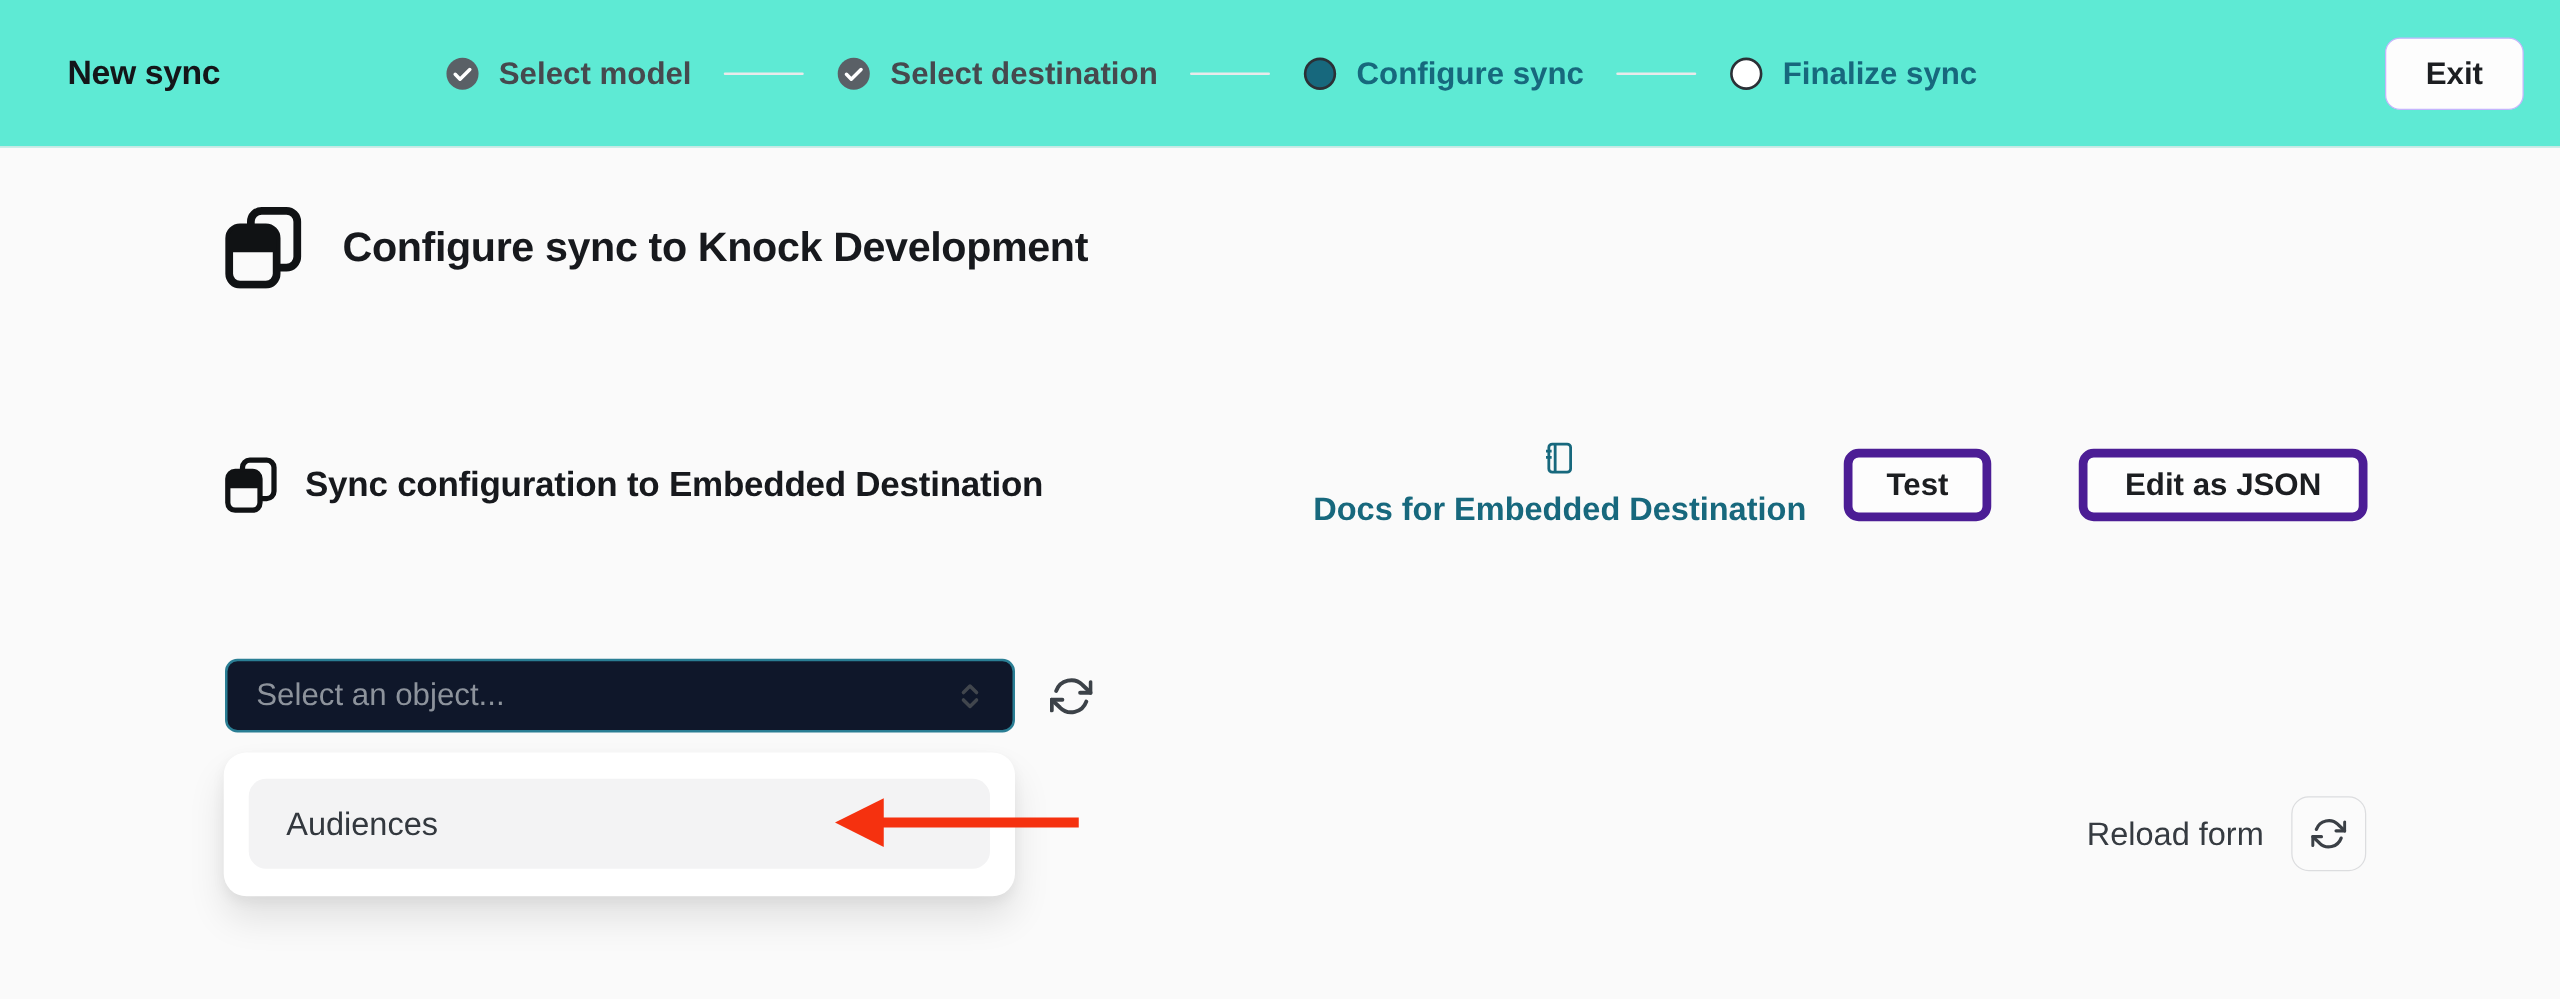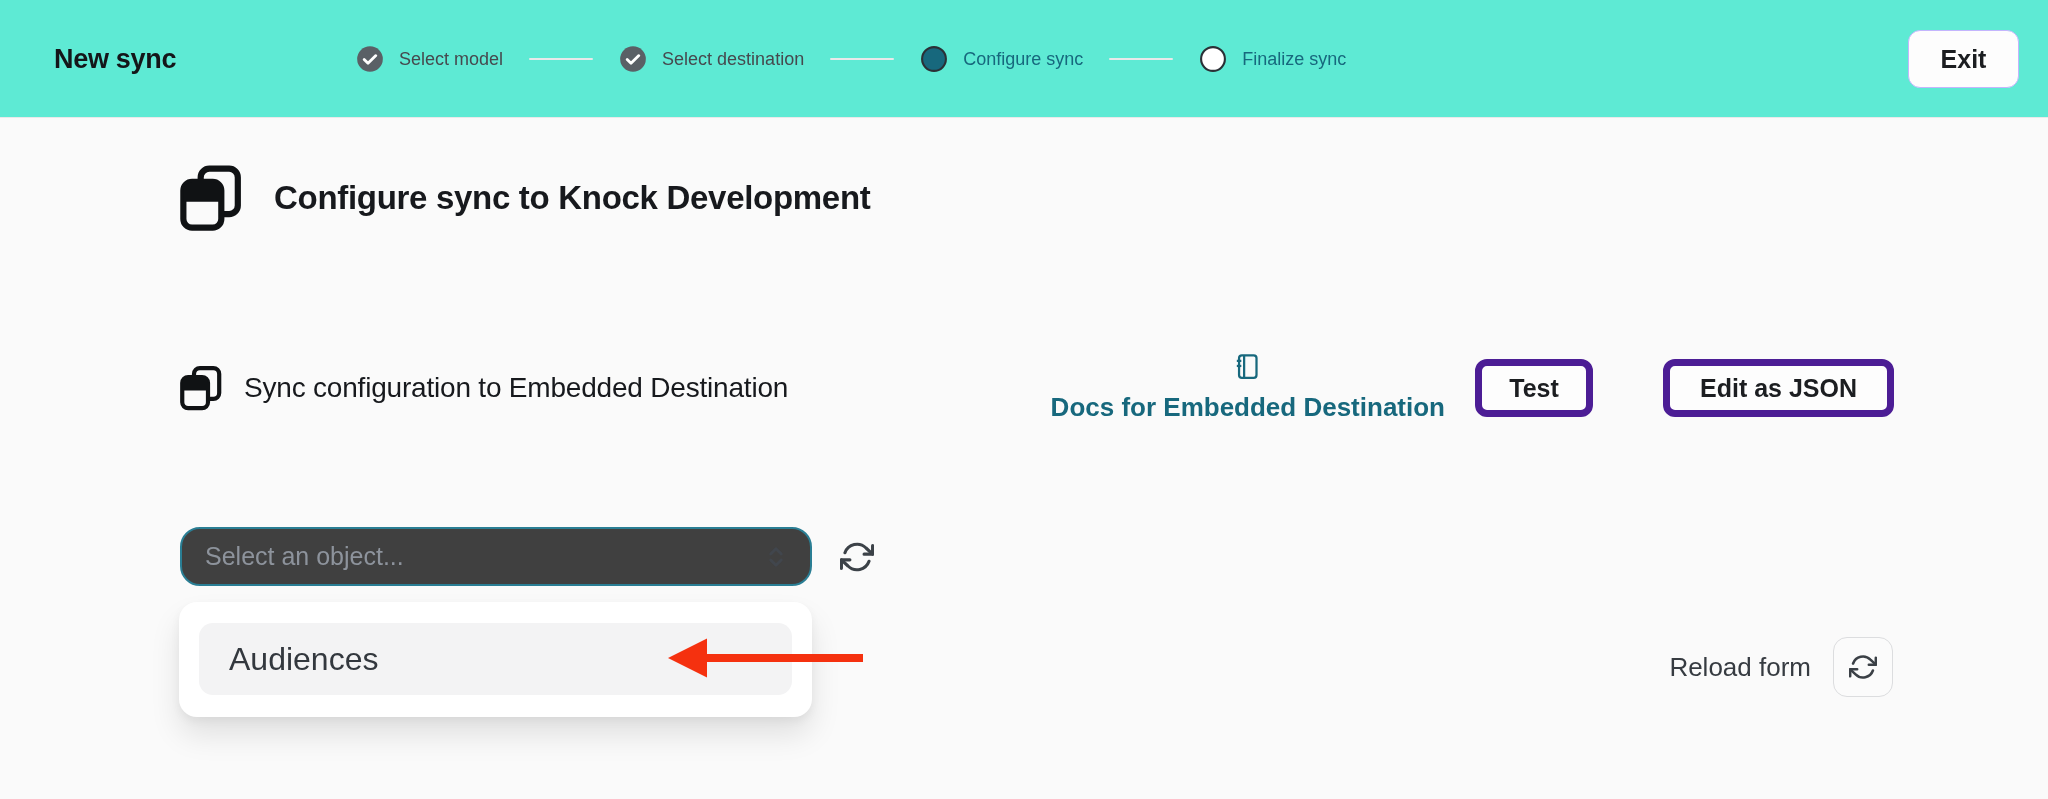--- a/index.html
+++ b/index.html
@@ -19,21 +19,21 @@
   }
   .wizard-title {
     position:absolute; left:54px; top:50%; transform:translateY(-50%);
     font-size:27px; font-weight:700; color:#141619; letter-spacing:-0.3px;
   }
   .stepper {
     position:absolute; left:356px; top:0; height:118px;
     display:flex; align-items:center;
   }
   .step { display:flex; align-items:center; gap:15px; cursor:pointer; }
-  .step-label { font-size:18px; font-weight:400; }
+  .step-label { font-size:25px; font-weight:700; }
   .step.completed .step-label { color:#46494e; }
   .step.current .step-label, .step.upcoming .step-label { color:#17687d; }
   .step-icon { width:28px; height:28px; display:flex; }
   .connector { width:64px; height:2px; background:#e9e9ea; margin:0 26px; border-radius:1px; }
   .exit-btn {
     position:absolute; right:29px; top:30px; width:111px; height:58px;
     background:#fdfdfd; border:1px solid #c4b5fd; border-radius:12px;
     display:flex; align-items:center; justify-content:center;
     font-size:25px; font-weight:600; color:#1c1e21; cursor:pointer;
   }
@@ -44,61 +44,61 @@
   .h1-row { position:absolute; left:180px; top:46px; display:flex; align-items:center; gap:32px; }
   .h1-row .win-icon { width:62px; height:66px; color:#101214; }
   .page-heading { font-size:33px; font-weight:700; color:#17191d; letter-spacing:-0.3px; }
 
   .section-row {
     position:absolute; left:180px; right:154px; top:240px; height:58px;
     display:flex; align-items:center; justify-content:space-between;
   }
   .section-left { display:flex; align-items:center; gap:22px; }
   .section-left .win-icon { width:42px; height:46px; color:#101214; }
-  .section-title { font-size:28px; font-weight:400; color:#17191d; letter-spacing:-0.2px; }
+  .section-title { font-size:28px; font-weight:700; color:#17191d; letter-spacing:-0.2px; }
   .section-right { display:flex; align-items:center; gap:30px; }
   .docs-link { display:flex; align-items:center; gap:12px; color:#17687d; font-size:26px; font-weight:600; cursor:pointer;flex-direction:column; }
   .docs-link svg { width:27px; height:27px; }
   .btn {
     height:58px; background:#fdfdfd; border:7px solid #4c1d95; border-radius:12px;
     display:flex; align-items:center; justify-content:center;
     font-size:25px; font-weight:600; color:#1c1e21; cursor:pointer;
   }
   .btn-test { width:118px; }
   .btn-json { width:231px;margin-left:40px; }
 
   .question-label {
     position:absolute; left:180px; top:358px;
     font-size:24px; font-weight:400; color:#272c31;
   }
 
   .object-select {
     position:absolute; left:180px; top:408px; width:632px; height:59px;
-    background:#404040; border:2px solid #2a7e94; border-radius:20px;
+    background:#0f172a; border:2px solid #2a7e94; border-radius:10px;
     display:flex; align-items:center; justify-content:space-between;
     padding:0 20px 0 23px; cursor:pointer;
   }
   .select-placeholder { font-size:25px; color:#8d939c; }
   .updown-icon { width:28px; height:28px; color:#41464d; }
 
   .refresh-standalone {
     position:absolute; left:840px; top:421px; width:34px; height:34px;
     color:#3c4248; cursor:pointer;
   }
 
   .dropdown-panel {
     position:absolute; left:179px; top:483px; width:633px; height:115px;
     background:#ffffff; border-radius:18px;
     box-shadow:0 18px 30px rgba(0,0,0,0.10), 0 4px 10px rgba(0,0,0,0.05);
   }
   .dropdown-option {
     position:absolute; left:20px; right:20px; top:21px; bottom:22px;
     background:#f3f3f4; border-radius:14px;
     display:flex; align-items:center; padding-left:30px;
-    font-size:32px; color:#33383e; cursor:pointer;
+    font-size:26px; color:#33383e; cursor:pointer;
   }
 
   .pointer-arrow { position:absolute; left:666px; top:516px; width:200px; height:46px; }
 
   .reload-row {
     position:absolute; right:155px; top:518px; height:60px;
     display:flex; align-items:center; gap:22px;
   }
   .reload-label { font-size:26px; color:#363b41; }
   .reload-btn {

